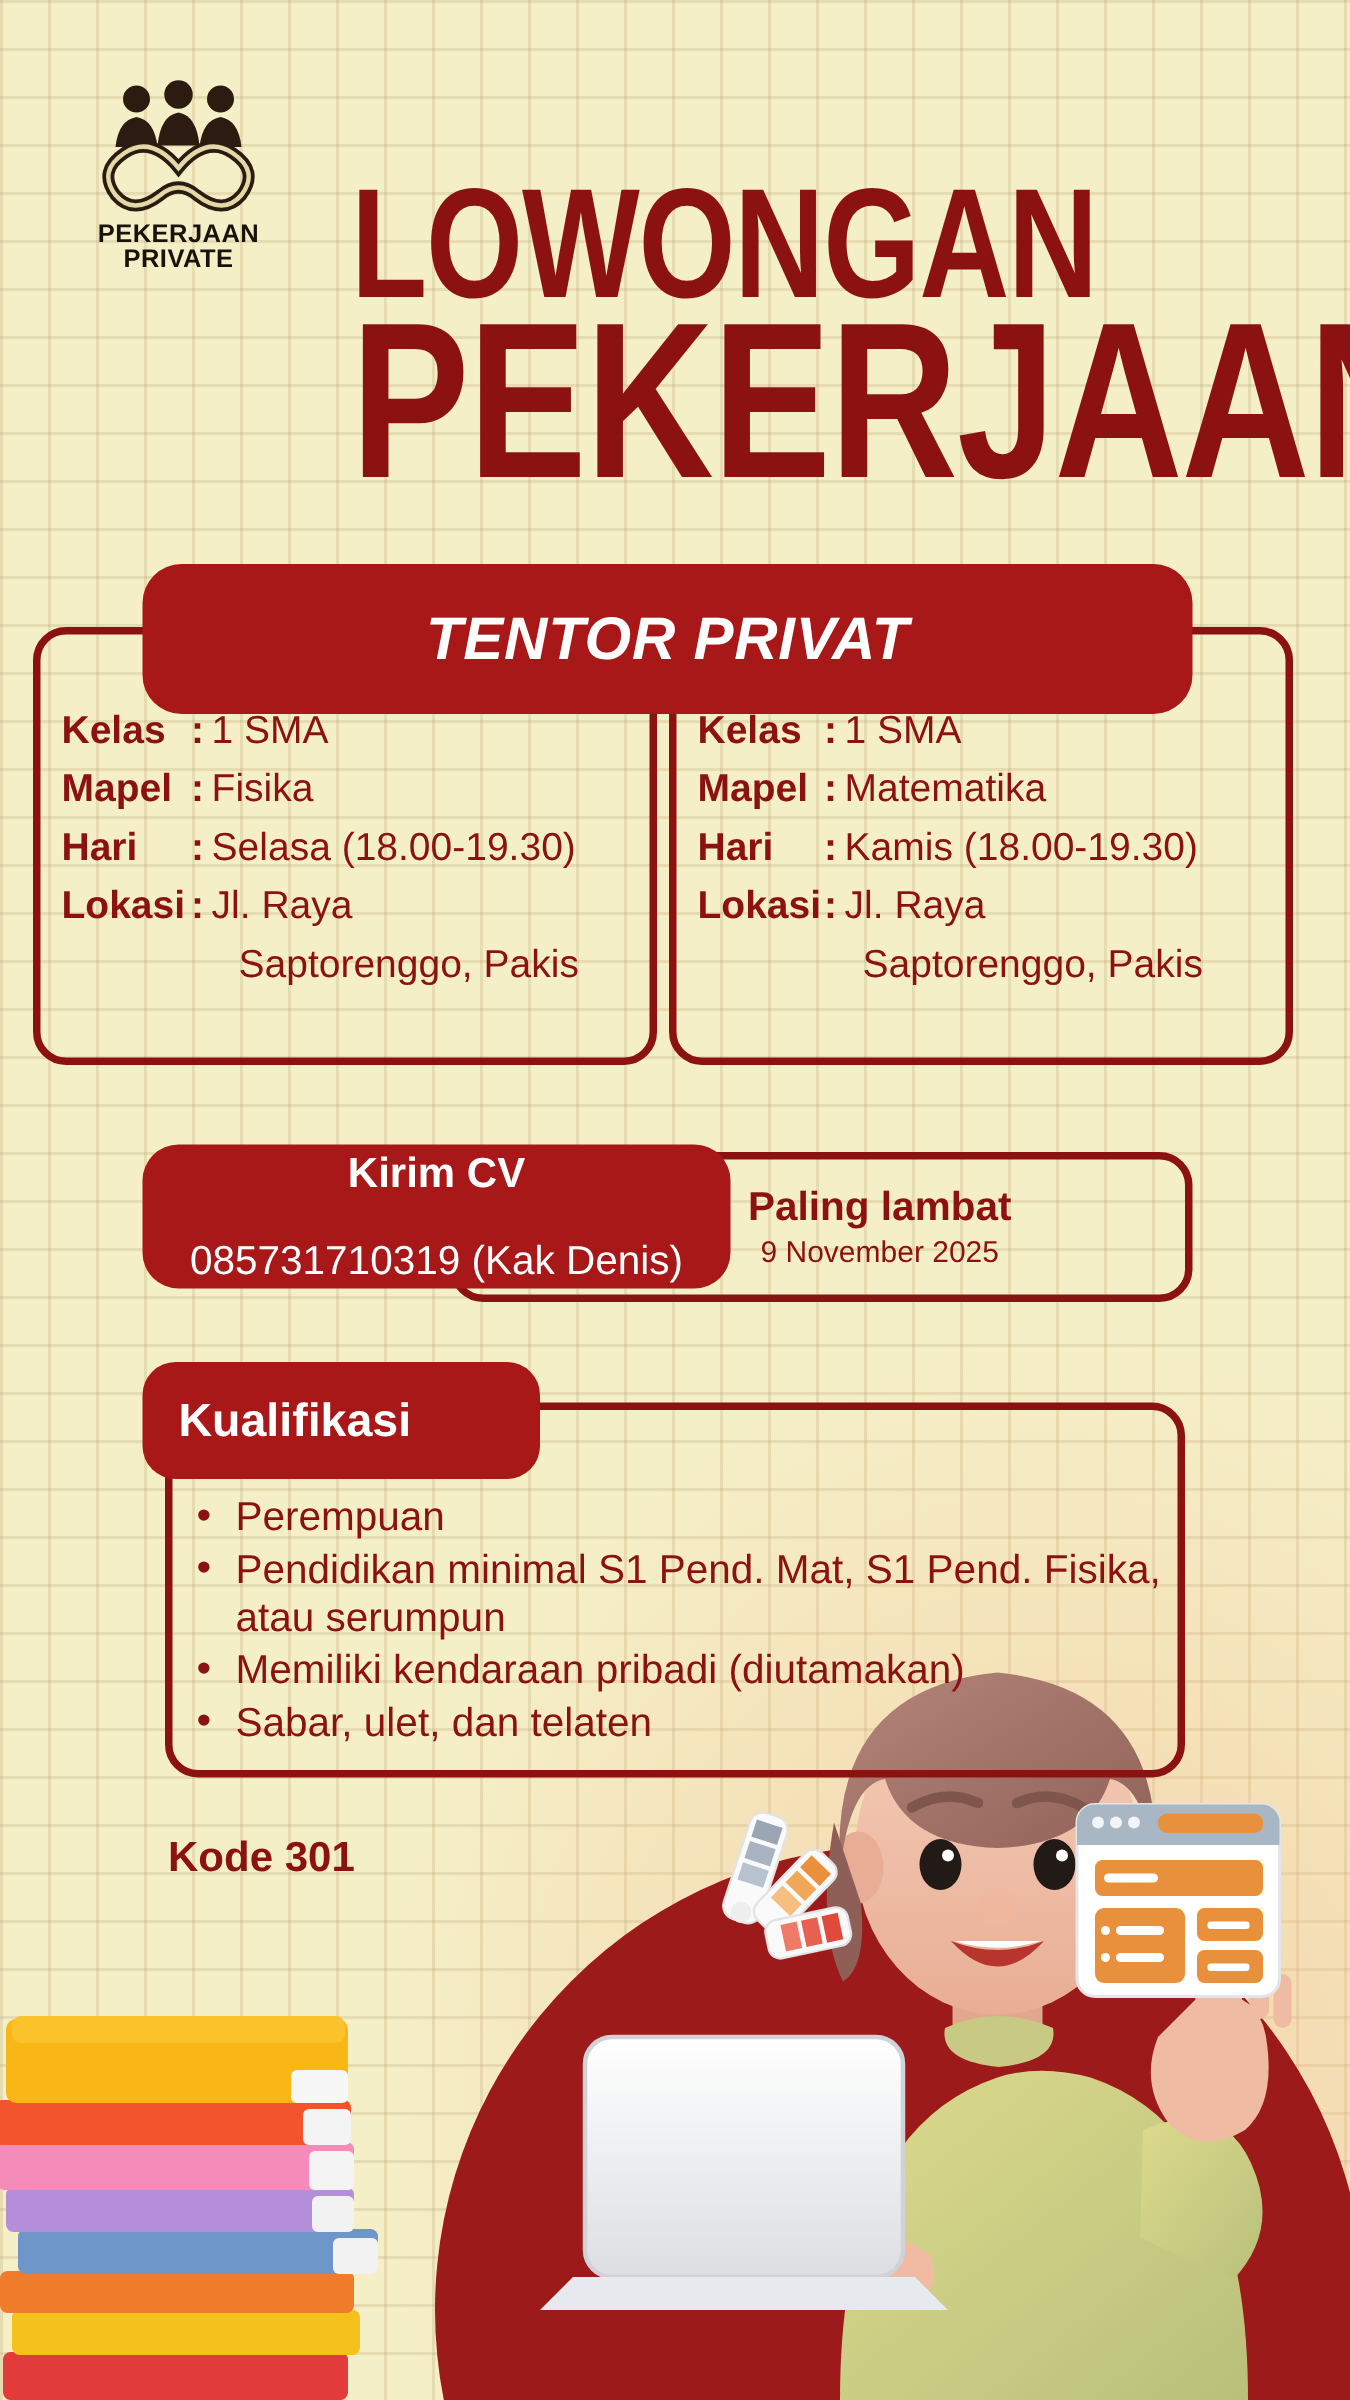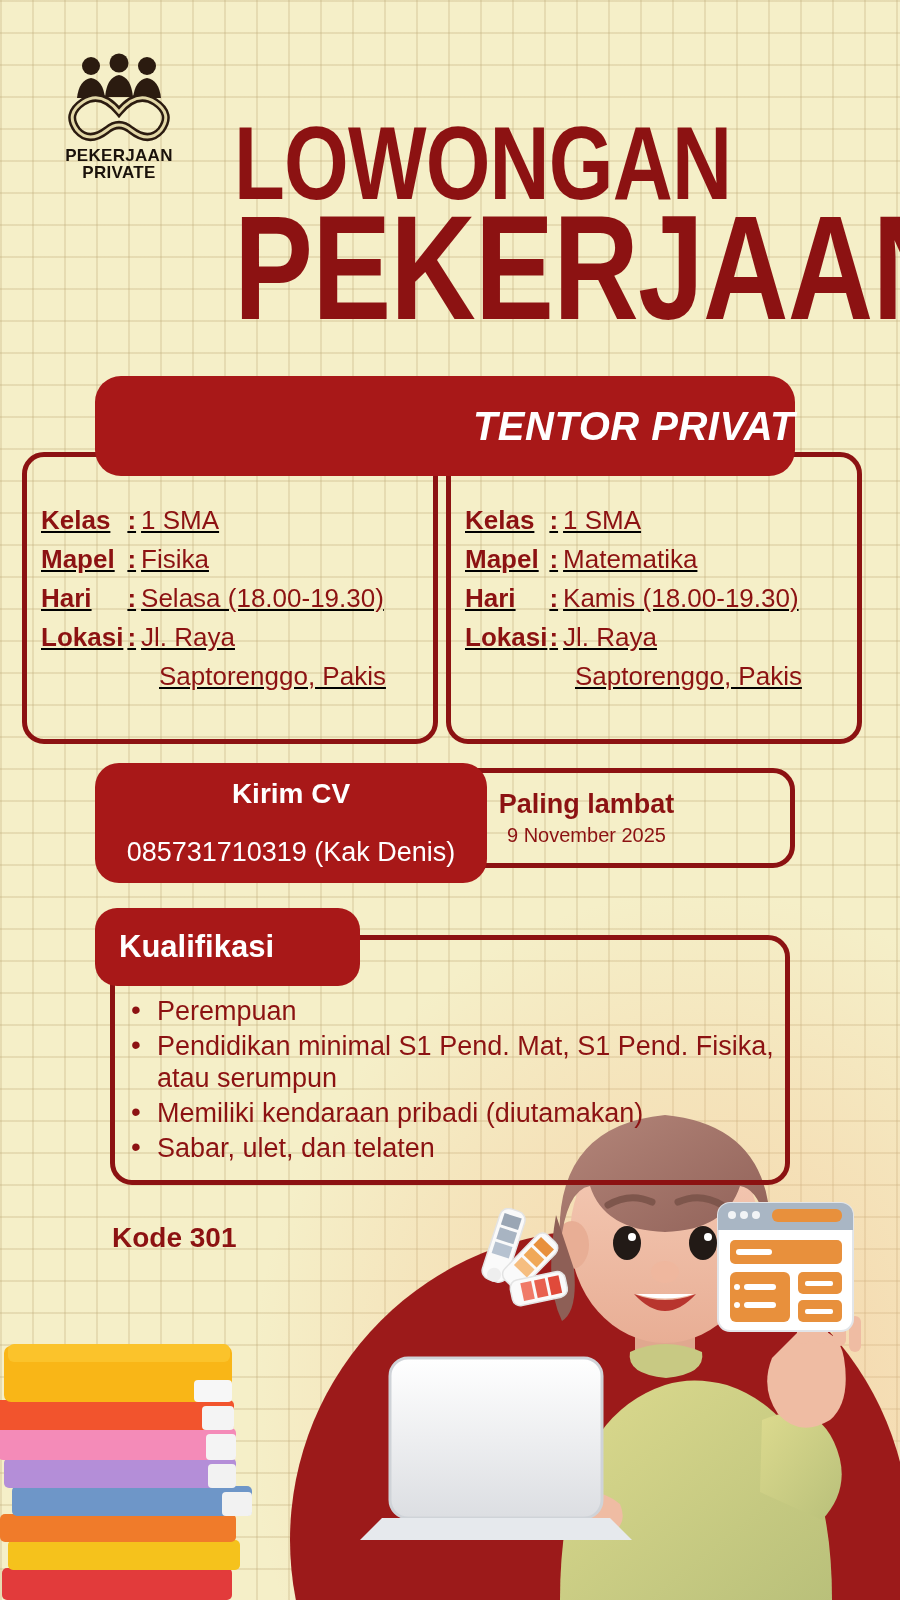--- a/index.html
+++ b/index.html
@@ -52,35 +52,34 @@
   }
   #title-line1 { font-size:104px; }
   #title-line2 { font-size:148px; margin-top:4px; }
 
   
   #tentor-banner {
     position:absolute; left:95px; top:376px;
     width:700px; height:100px;
     background:#A81818;
     border-radius:26px;
-    display:flex; align-items:center; justify-content:flex-end;
+    display:flex; align-items:center; justify-content:center;
     z-index:6;
   }
   #tentor-banner span {
     color:#FFFFFF; font-weight:bold; font-style:italic;
     font-size:40px; letter-spacing:.5px;
   }
 
   
   .info-box {
-    position:absolute; top:452px;
+    position:absolute; top:418px;
     border:5px solid #8C1212;
     border-radius:22px;
     padding:44px 14px 18px 14px;
-    text-decoration:underline;
   }
   #info-box-left  { left:22px;  width:416px; height:292px; }
   #info-box-right { left:446px; width:416px; height:292px; }
 
   .info-rows { display:table; border-collapse:collapse; }
   .info-row  { display:table-row; }
   .info-label, .info-colon, .info-value {
     display:table-cell; vertical-align:top;
     font-size:26px; line-height:1.50; color:#8C1212;
     white-space:nowrap;
@@ -104,21 +103,21 @@
     display:flex; flex-direction:column;
     align-items:center; justify-content:center;
     z-index:4;
   }
   #deadline-title { font-size:27px; font-weight:bold; color:#8C1212; line-height:1.15; }
   #deadline-date  { font-size:20px; color:#8C1212; line-height:1.2; margin-top:2px; }
   #deadline-inner { margin-left:78px; text-align:center; }
 
   #kirim-box {
     position:absolute; left:95px; top:763px;
-    width:392px; height:120px;
+    width:392px; height:96px;
     background:#A81818; border-radius:24px;
     display:flex; flex-direction:column;
     align-items:center; justify-content:center;
     z-index:5;
     gap:24px;
   }
   #kirim-title { color:#fff; font-size:28px; font-weight:bold; line-height:1.15; }
   #kirim-phone { color:#fff; font-size:27px; line-height:1.2; margin-top:2px; }
 
   

